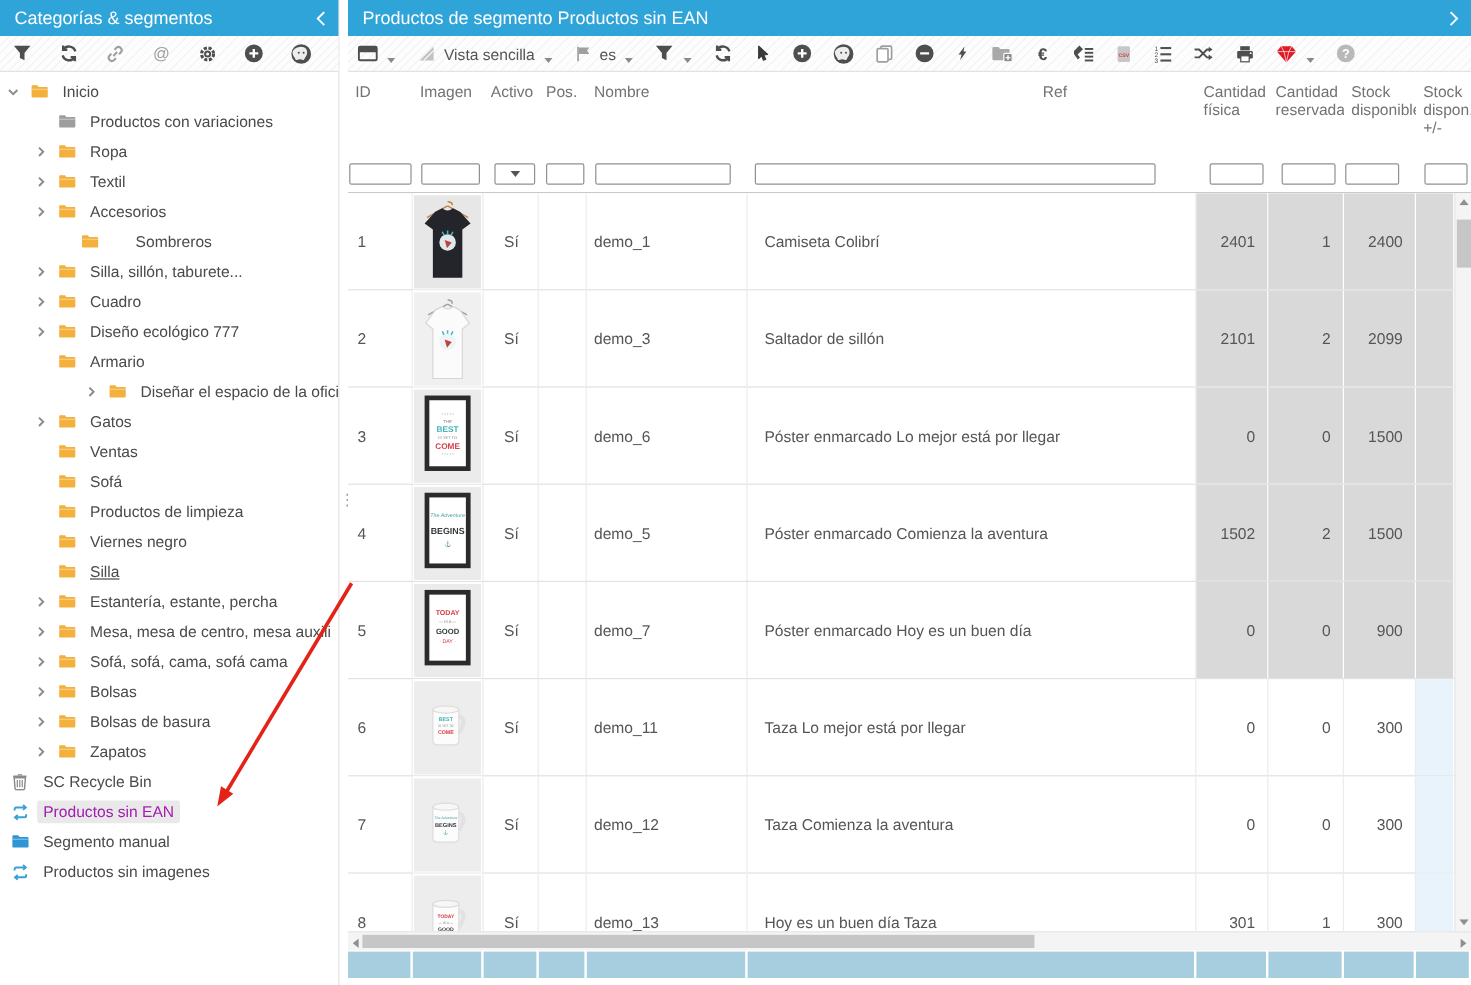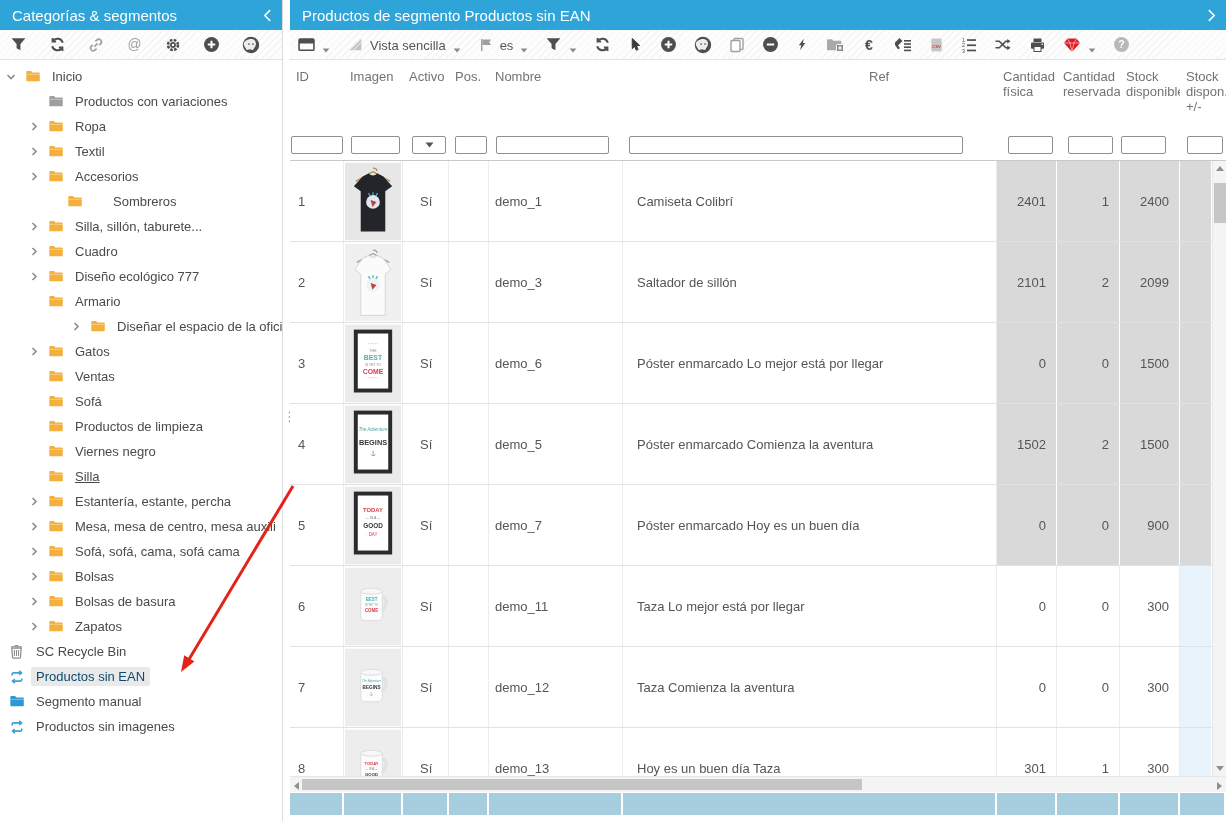--- a/index.html
+++ b/index.html
@@ -23,21 +23,21 @@
   .caret{margin-left:7px;line-height:0}
 
   
   #sidebar{position:absolute;left:0;top:0;width:283px;height:821px;border-right:1px solid #dcdcdc;box-sizing:border-box;background:#fff}
   #sidebar-toolbar{padding-left:10px;gap:22px}
   #tree{padding-top:4px;font-size:13px;color:#4a4a4a}
   .trow{height:25px;display:flex;align-items:center;white-space:nowrap;overflow:hidden;cursor:default}
   .texp{width:20px;display:inline-flex;align-items:center;line-height:0;flex:none}
   .ticn{width:16px;margin-right:6px;display:inline-flex;align-items:center;line-height:0;flex:none}
   .tlabel{padding:2px 5px;border-radius:2px}
-  .trow.sel .tlabel{background:#e9e9e9;color:#0c4a6e}
+  .trow.sel .tlabel{background:#e9e9e9;color:#a21caf}
 
   
   #splitter{position:absolute;left:283px;top:0;width:7px;height:821px;background:#fff}
   #splitter .dots{position:absolute;left:0;top:414px;color:#9a9a9a;font-size:13px;letter-spacing:0;line-height:6px;text-align:center;width:7px}
 
   
   #main{position:absolute;left:290px;top:0;width:936px;height:821px;background:#fff}
   #main-toolbar{padding-left:8px}
   .titem{display:flex;align-items:flex-end;margin-right:17px}
   .titem .tlbl{font-size:13px;color:#555;margin-left:6px}

